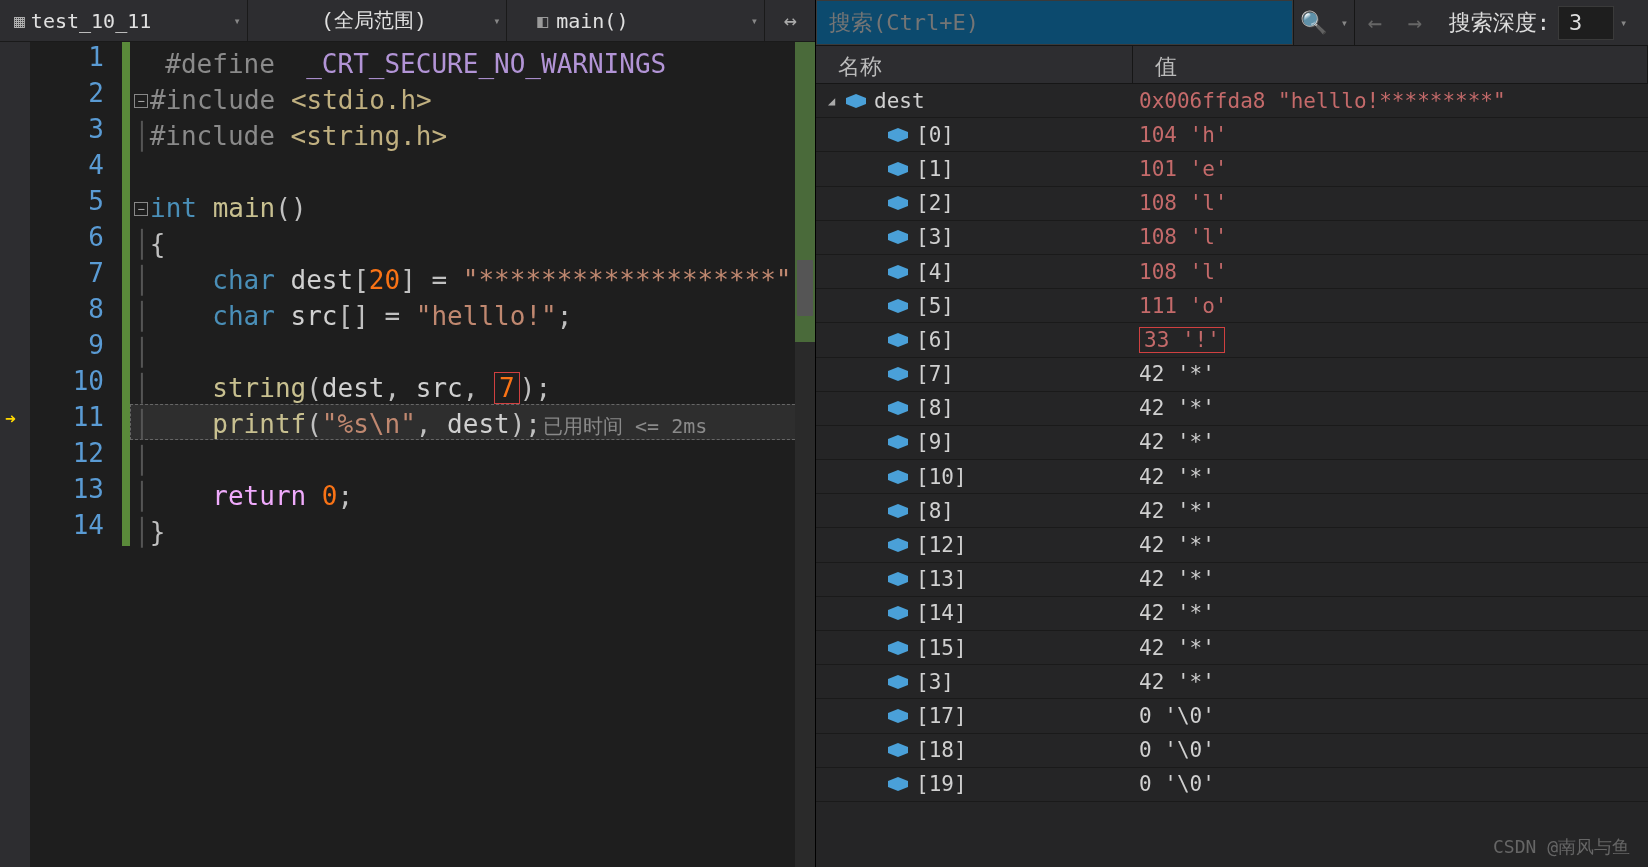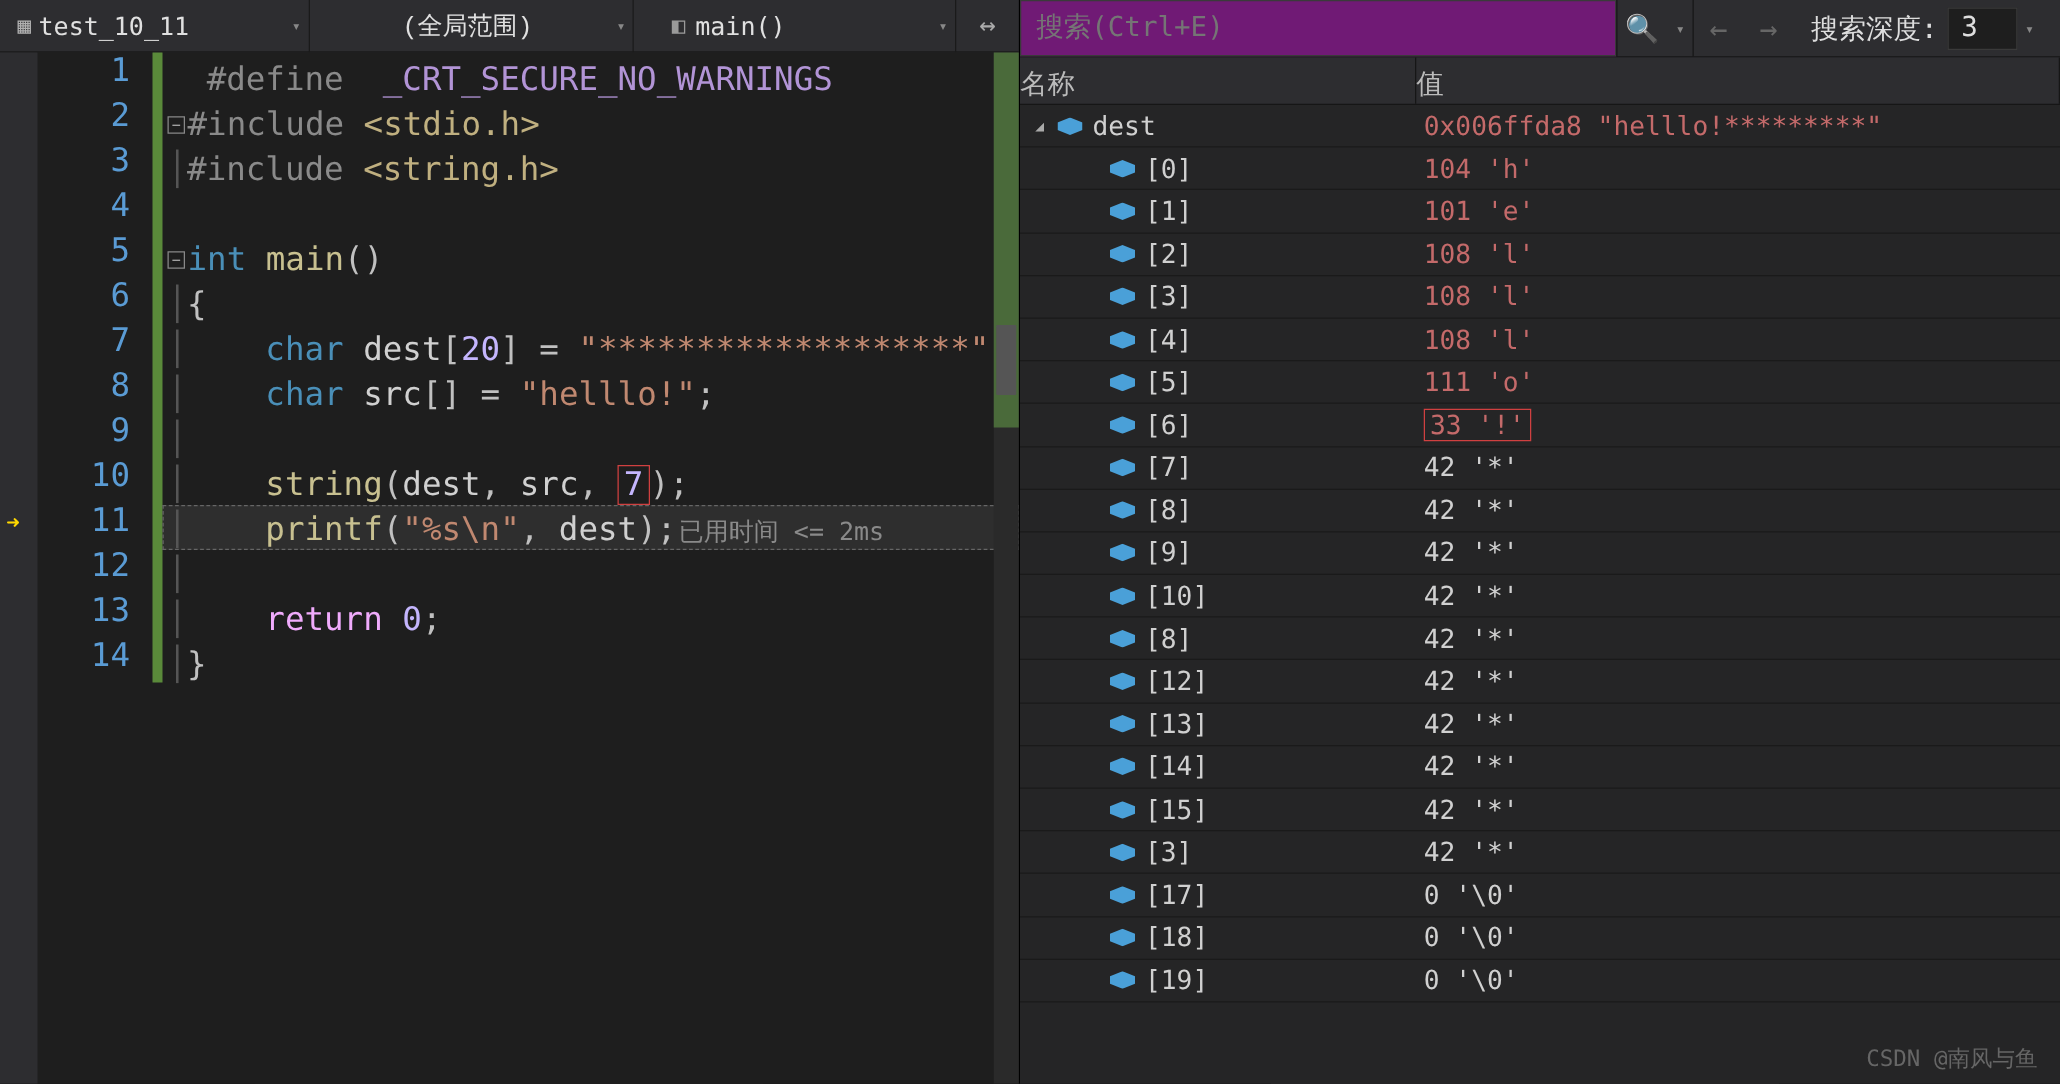--- a/index.html
+++ b/index.html
@@ -28,47 +28,47 @@
 .code-area { flex: 1; padding: 4px 0 0 4px; font-family: Consolas, monospace; font-size: 26px; line-height: 36px; position: relative; }
 .code-line { height: 36px; white-space: pre; position: relative; }
 .fold { display: inline-block; width: 14px; height: 14px; border: 1px solid #888; color: #aaa; font-size: 12px; line-height: 12px; text-align: center; vertical-align: 4px; margin-right: 2px; }
 .guide { color: #555; }
 .tok-pp { color: #8a8a8a; }
 .tok-kw { color: #f0abfc; }
 .tok-type { color: #4a8fb8; }
 .tok-hdr { color: #c0b080; }
 .tok-def { color: #b294d6; }
 .tok-str { color: #c08870; }
-.tok-num { color: #c4b5fd; }
+.tok-num { color: #f97316; }
 .tok-fn { color: #c8c090; }
 .tok-id { color: #d0d0d0; }
 .tok-punc { color: #c0c0c0; }
 .tok-brace { color: #c0c0c0; }
 .redbox { border: 1px solid #d04040; padding: 0 4px; }
 .exec-line { position: absolute; left: 0; right: 0; background: rgba(120,120,120,0.18); border: 1px dashed #666; pointer-events: none; }
 .inline-hint { color: #8a8a8a; font-size: 20px; margin-left: 2px; }
 
 .vscroll { position: absolute; right: 0; top: 0; bottom: 0; width: 20px; background: #2a2a2a; }
 .vscroll .thumb { position: absolute; left: 2px; right: 2px; background: #555; border-radius: 1px; }
 .vscroll .mark { position: absolute; left: 0; right: 0; height: 4px; }
 
 
 .watch-side { flex: 1; display: flex; flex-direction: column; background: #252526; }
 .search-bar { display: flex; align-items: center; height: 46px; background: #2d2d30; border-bottom: 1px solid #161616; }
-.search-input { flex: 1; height: 100%; background: #701a75; border: 1px solid #3a3a3a; margin: 0 0 0 0; padding: 0 12px; color: #a0a0a0; font-size: 22px; font-family: inherit; display: flex; align-items: center; }
+.search-input { flex: 1; height: 100%; background: #0c4a6e; border: 1px solid #3a3a3a; margin: 0 0 0 0; padding: 0 12px; color: #a0a0a0; font-size: 22px; font-family: inherit; display: flex; align-items: center; }
 .search-input input { background: transparent; border: none; color: #a0a0a0; font-size: 22px; font-family: inherit; width: 100%; outline: none; }
 .search-btn { width: 42px; height: 100%; display: flex; align-items: center; justify-content: center; color: #ccc; font-size: 22px; border-left: 1px solid #161616; }
 .search-dd { width: 20px; height: 100%; display:flex;align-items:center;justify-content:center;color:#888;font-size:12px;border-right:1px solid #161616;}
 .nav-btn { width: 40px; height: 100%; display:flex;align-items:center;justify-content:center;color:#666;font-size:24px;}
 .depth-label { padding: 0 8px 0 14px; color: #ddd; font-size: 22px; }
 .depth-val { width: 56px; height: 34px; background: #1e1e1e; border: 1px solid #3a3a3a; display:flex;align-items:center;padding:0 10px;color:#ddd;font-size:22px;margin-right:6px;}
 .depth-dd { width:18px;color:#888;font-size:12px;margin-right:10px; }
 
 .table-head { display: flex; height: 38px; background: #2d2d30; border-bottom: 1px solid #161616; }
-.th-cell { padding: 6px 0; color: #bbb; font-size: 22px; border-right: 1px solid #161616; }
+.th-cell { padding: 6px 22px; color: #bbb; font-size: 22px; border-right: 1px solid #161616; }
 .th-name { width: 317px; }
 .th-val { flex: 1; }
 
 .rows { flex: 1; overflow: hidden; }
 .row { display: flex; height: 34.2px; align-items: center; border-bottom: 1px solid #1a1a1a; font-size: 21px; }
 .row .name { width: 317px; display: flex; align-items: center; padding-left: 12px; color: #d0d0d0; font-family: Consolas, monospace; }
 .row .val { flex: 1; padding-left: 6px; color: #c46a6a; font-family: Consolas, monospace; }
 .row .val.white { color: #d0d0d0; }
 .row .val.boxed span { border: 1px solid #d04040; padding: 0 4px; }
 .tree-arrow { width: 14px; color: #aaa; font-size: 12px; margin-right: 4px; }

